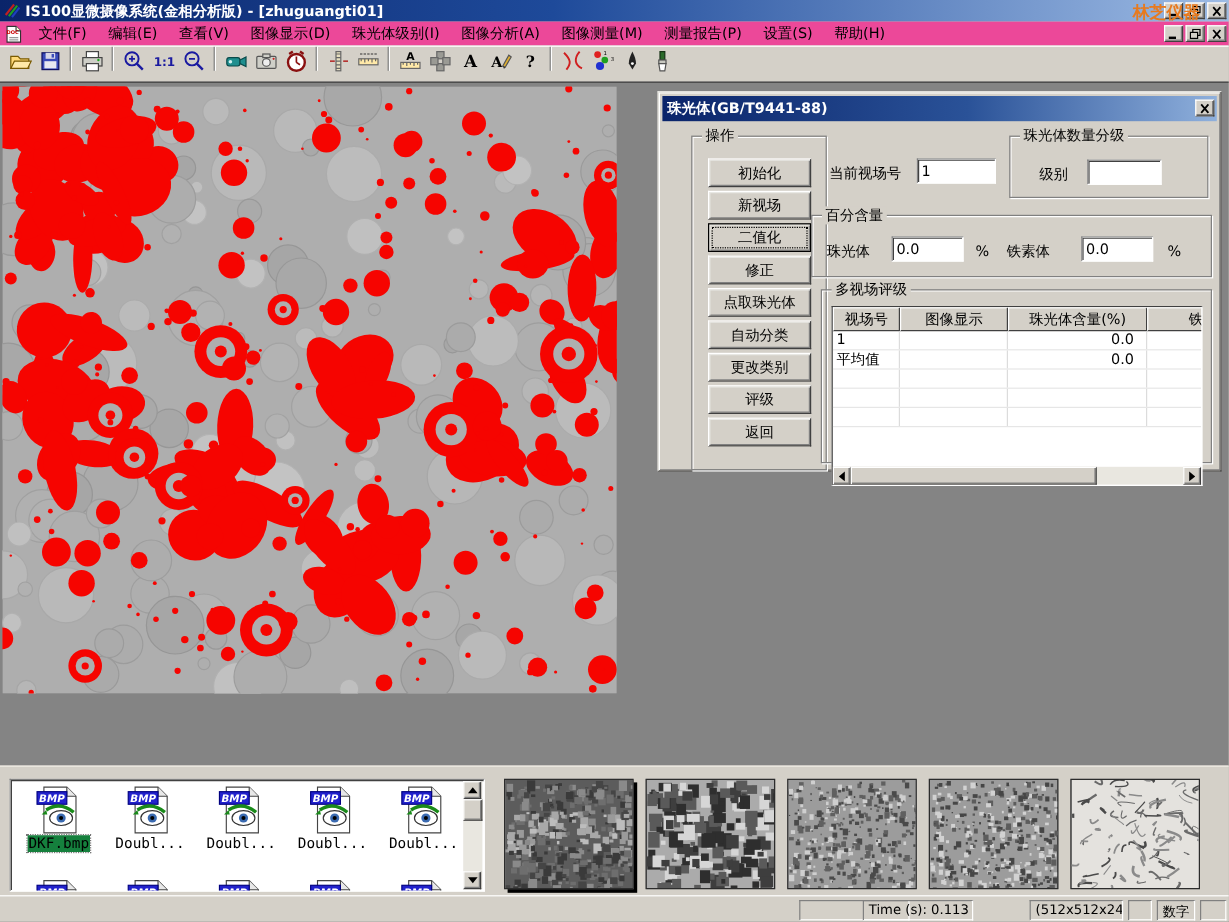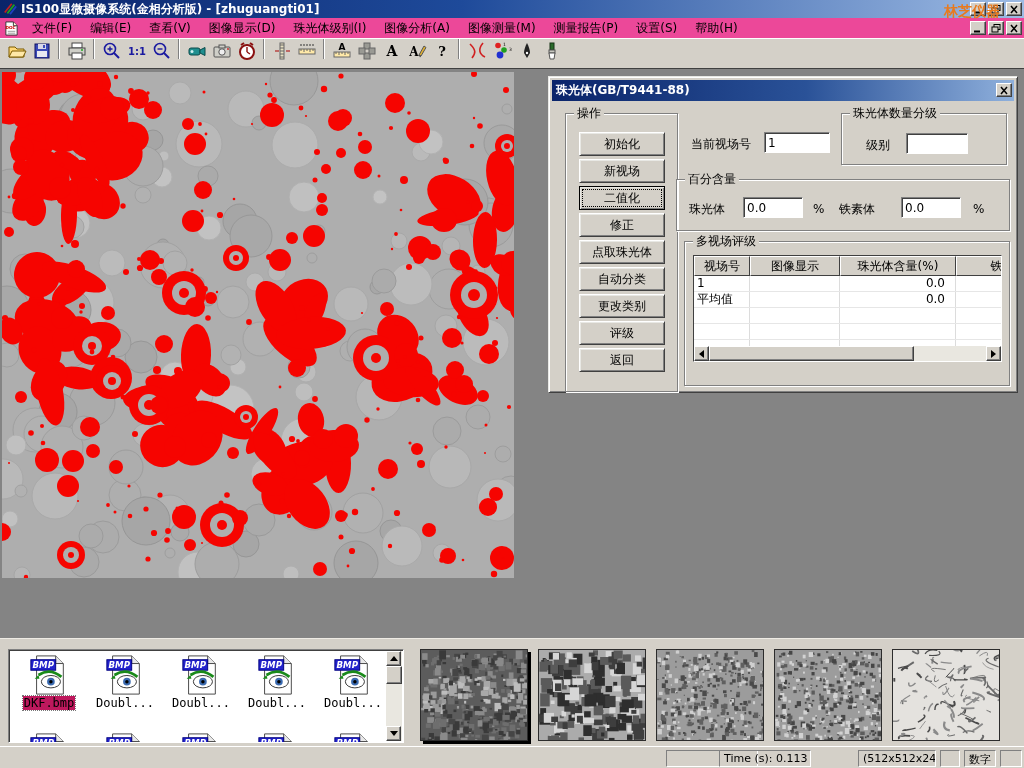--- a/index.html
+++ b/index.html
@@ -29,57 +29,57 @@
 
 .client{left:0;top:68px;width:1024px;height:570px;background:#848484;border-top:1px solid #404040}
 .micro{left:2px;top:3px;width:512px;height:506px;display:block}
 
 .dialog{left:548px;top:7px;width:470px;height:317px;background:#d4d0c8;border:1px solid;border-color:#e8e8e4 #404040 #404040 #e8e8e4;box-shadow:inset 1px 1px 0 #fff,inset -1px -1px 0 #808080;padding:3px}
 .dtitle{height:21px;background:linear-gradient(90deg,#0a246a 0%,#2a5298 55%,#8fb0dc 100%);display:flex;align-items:center;color:#fff;font-weight:bold;padding-left:4px;position:relative}
 .dclose{position:absolute;right:2px;top:3px}
 .dbody{position:relative;height:290px}
 .group{position:absolute;border:1px solid #808080;box-shadow:inset 1px 1px 0 #fff,1px 1px 0 #fff}
 .legend{position:absolute;top:-8px;left:8px;background:#d4d0c8;padding:0 3px;line-height:15px;white-space:nowrap}
-.g-ops{left:13px;top:12px;width:113px;height:279px}
+.g-ops{left:24px;top:12px;width:113px;height:279px}
 .opbtns{position:absolute;left:13px;top:18px;width:86px}
 .btn{background:#d4d0c8;border:1px solid;border-color:#fff #404040 #404040 #fff;box-shadow:inset 1px 1px 0 #e8e8e4,inset -1px -1px 0 #808080;text-align:center}
 .opb{width:86px;height:24px;line-height:22px;margin-bottom:3px;white-space:nowrap;overflow:hidden}
 .opb.focused{border-color:#000;outline:1px dotted #000;outline-offset:-4px}
 .lbl{position:absolute;line-height:14px;white-space:nowrap}
 .tinput{position:absolute;background:#fff;border:1px solid;border-color:#808080 #fff #fff #808080;box-shadow:inset 1px 1px 0 #404040;font:12px "DejaVu Sans",sans-serif;padding:0 3px;height:21px}
 .l-cur{left:139px;top:36px}
 .in-cur{left:212px;top:31px;width:66px}
 .g-grade{left:289px;top:12px;width:166px;height:52px}
 .l-grade{left:24px;top:24px}
 .in-grade{left:64px;top:19px;width:62px}
 .g-pct{left:124px;top:78px;width:334px;height:52px}
 .l-p1{left:12px;top:22px}.in-p1{left:66px;top:17px;width:60px}.l-u1{left:136px;top:22px}
 .l-p2{left:162px;top:22px}.in-p2{left:224px;top:17px;width:60px}.l-u2{left:296px;top:22px}
 .g-multi{left:132px;top:140px;width:326px;height:145px}
-.tbl{position:absolute;left:8px;top:13px;width:309px;height:107px;background:#fff;border:1px solid;border-color:#404040 #fff #fff #404040;overflow:hidden}
+.tbl{position:absolute;left:8px;top:13px;width:309px;height:150px;background:#fff;border:1px solid;border-color:#404040 #fff #fff #404040;overflow:hidden}
 .tbl-head{display:flex;height:20px}
 .th{flex:none;background:#d4d0c8;border:1px solid;border-color:#fff #404040 #404040 #fff;text-align:center;line-height:18px;overflow:hidden;white-space:nowrap}
 .tr{display:flex;height:16px;border-bottom:1px solid #e6e6e6}
 .td{flex:none;border-right:1px solid #dcdcdc;padding:0 3px;line-height:15px;overflow:hidden;white-space:nowrap}
 .td.num{text-align:right;padding-right:10px}
 .hscroll{position:absolute;left:0;bottom:0;width:307px;height:15px;background:#e9e7e0;display:flex}
 .sbtn{width:15px;height:15px;flex:none;background:#d4d0c8;border:1px solid;border-color:#fff #404040 #404040 #fff;box-shadow:inset -1px -1px 0 #808080;display:flex;align-items:center;justify-content:center}
 .sthumb{width:205px;height:15px;flex:none;background:#d4d0c8;border:1px solid;border-color:#fff #404040 #404040 #fff;box-shadow:inset -1px -1px 0 #808080}
 .strack{flex:1}
 .tri-l{width:0;height:0;border-top:4px solid transparent;border-bottom:4px solid transparent;border-right:5px solid #000}
 .tri-r{width:0;height:0;border-top:4px solid transparent;border-bottom:4px solid transparent;border-left:5px solid #000}
 .tri-u{width:0;height:0;border-left:4px solid transparent;border-right:4px solid transparent;border-bottom:5px solid #000}
 .tri-d{width:0;height:0;border-left:4px solid transparent;border-right:4px solid transparent;border-top:5px solid #000}
 
 .bottom{left:0;top:638px;width:1024px;height:108px;background:#d4d0c8;border-top:1px solid #eeebe4}
 .listbox{position:absolute;left:8px;top:10px;width:396px;height:94px;background:#fff;border:1px solid;border-color:#808080 #fff #fff #808080;box-shadow:inset 1px 1px 0 #404040;overflow:hidden}
 .fitem{position:absolute;width:72px;text-align:center}
 .fitem svg{width:44px;height:42px;display:block;margin:0 auto}
 .flabel{display:inline-block;font-family:"DejaVu Sans Mono",monospace;font-size:12px;white-space:nowrap;padding:0 1px}
-.flabel.selected{background:#be185d;outline:1px dotted #777}
+.flabel.selected{background:#15803d;outline:1px dotted #777}
 .vscroll{position:absolute;right:1px;top:1px;bottom:1px;width:16px;background:#e9e7e0;display:flex;flex-direction:column}
 .vthumb{width:16px;height:18px;background:#d4d0c8;border:1px solid;border-color:#fff #404040 #404040 #fff;box-shadow:inset -1px -1px 0 #808080}
 .vtrack{flex:1}
 .thumbs .thumb{position:absolute;top:10px;width:108px;height:92px;border:1px solid #2c2c2c;background:#888}
 .thumb svg{width:100%;height:100%;display:block}
 .thumb.selected{box-shadow:3px 3px 0 #000}
 
 .statusbar{left:0;top:746px;width:1024px;height:22px;background:#d4d0c8;border-top:1px solid #fff}
 .spanel{position:absolute;top:3px;height:17px;border:1px solid;border-color:#808080 #fff #fff #808080;padding:1px 4px;font-size:11px;white-space:nowrap;overflow:hidden}
 .sp1{left:2px;width:660px}.sp2{left:666px;width:92px}.sp3{left:719px;width:92px}

